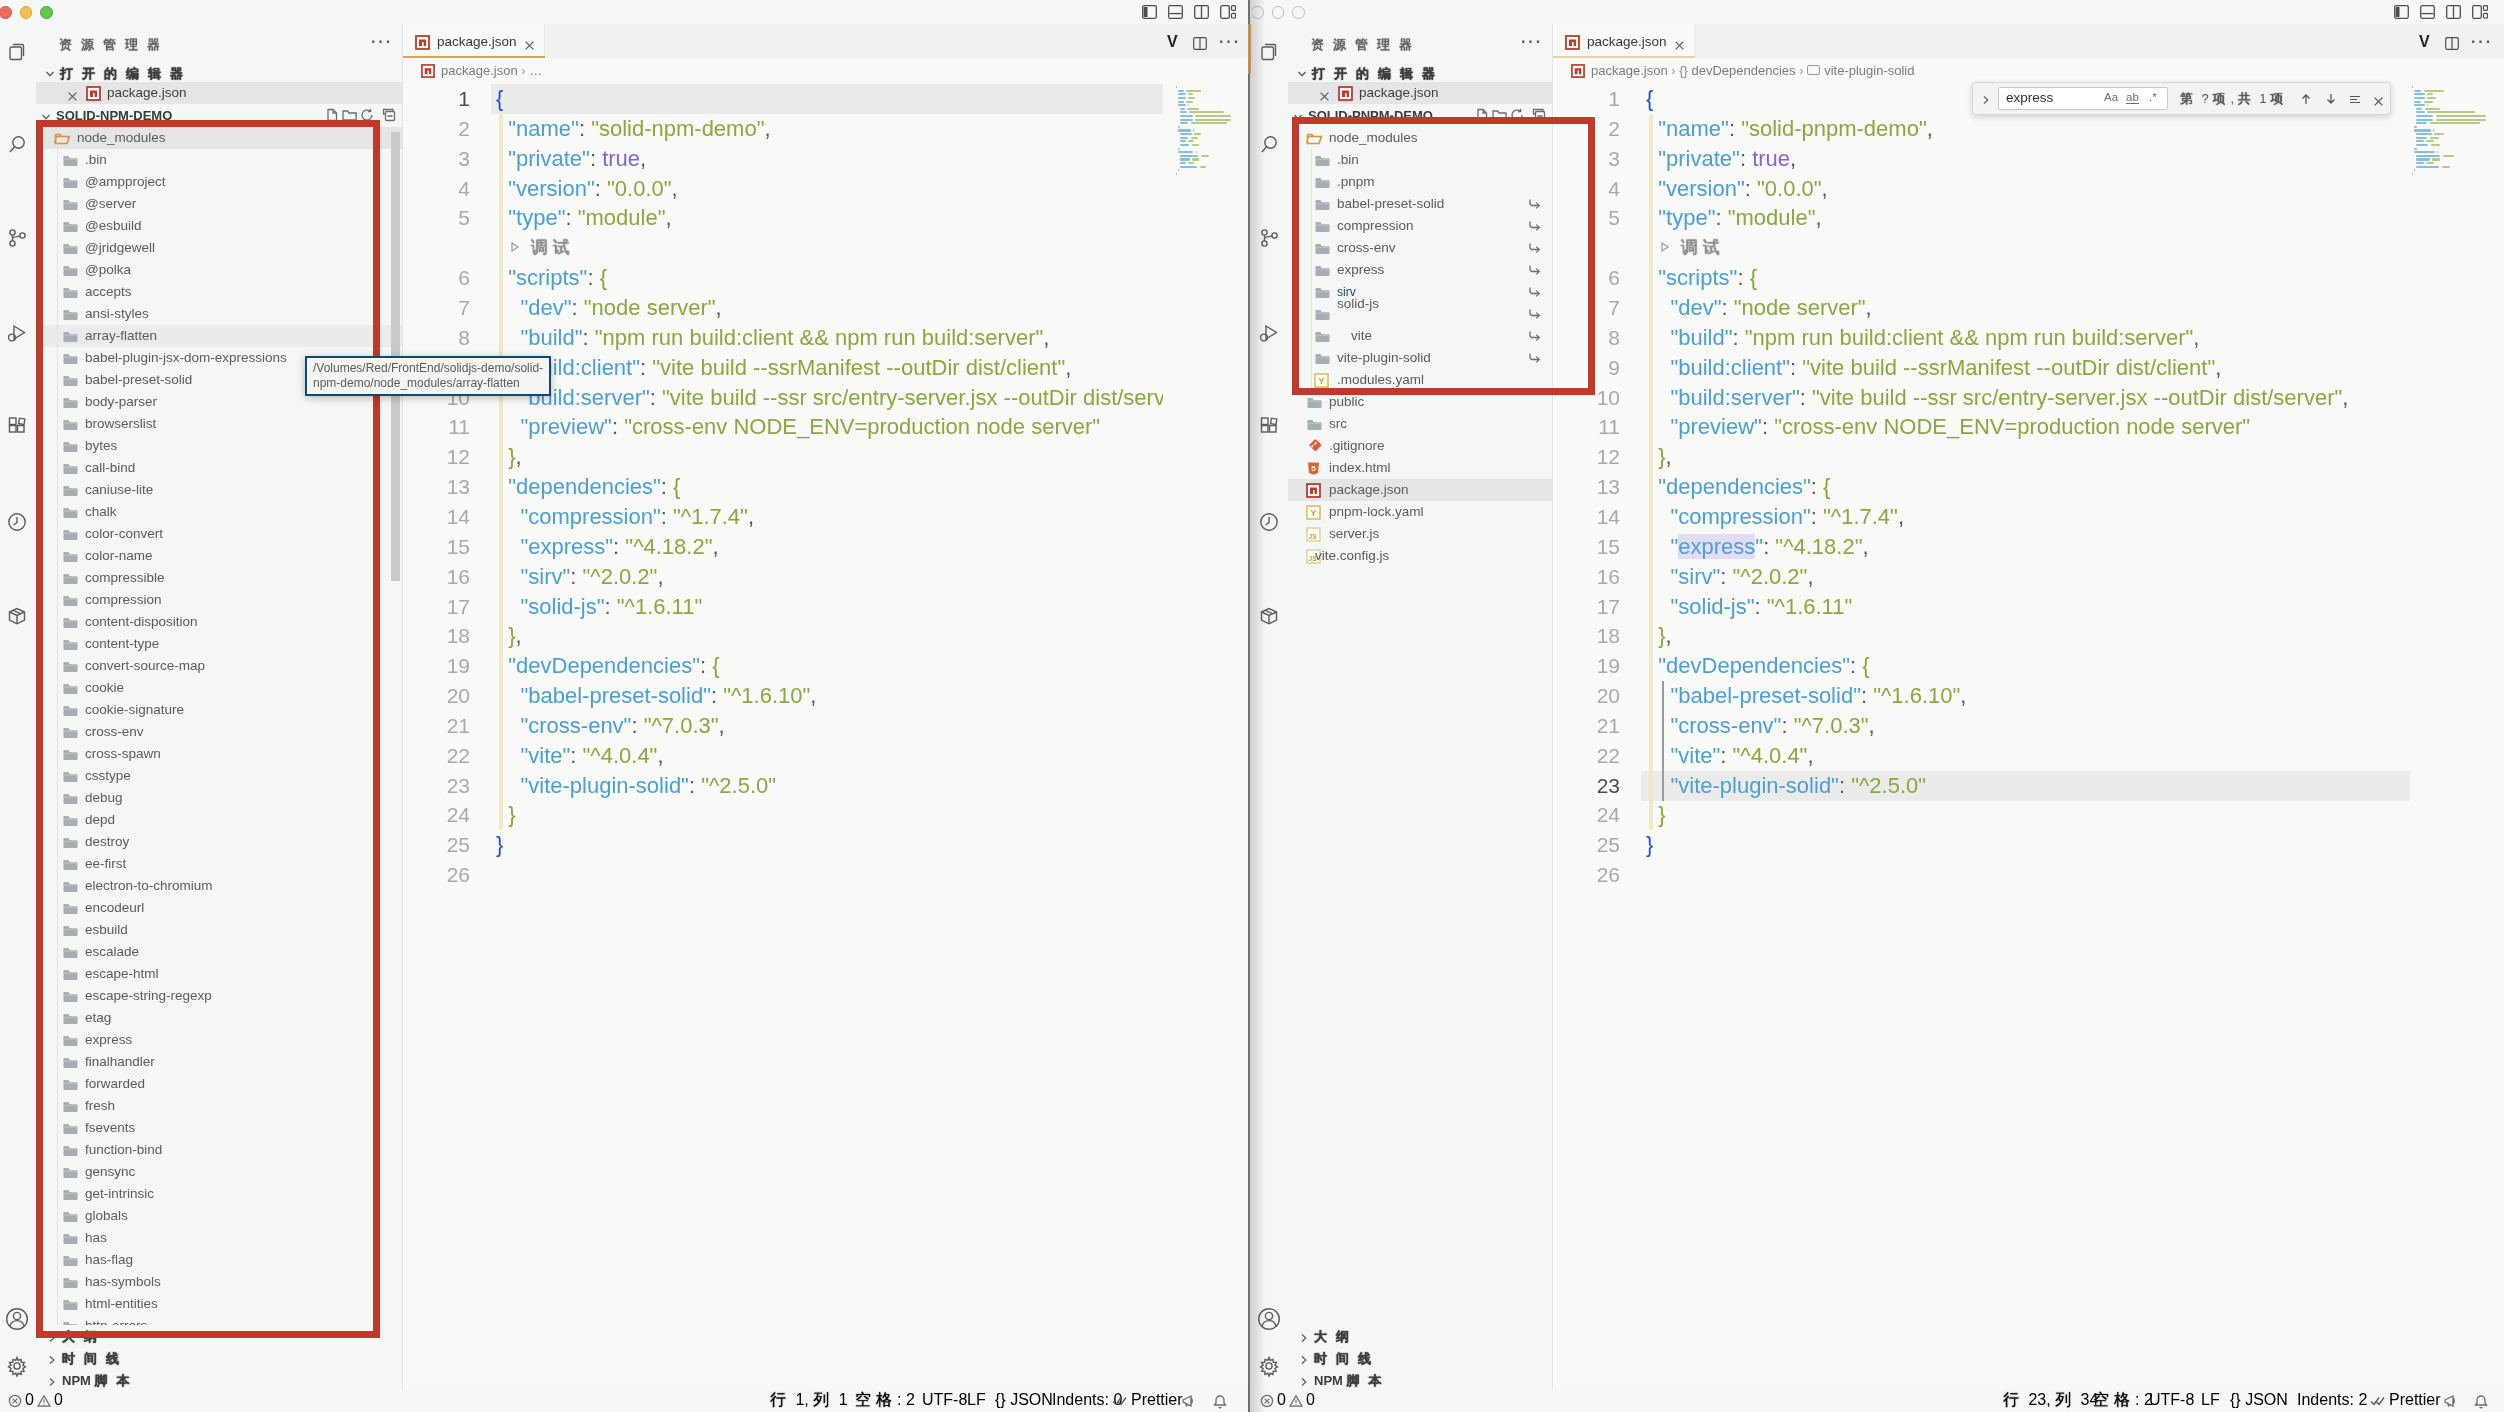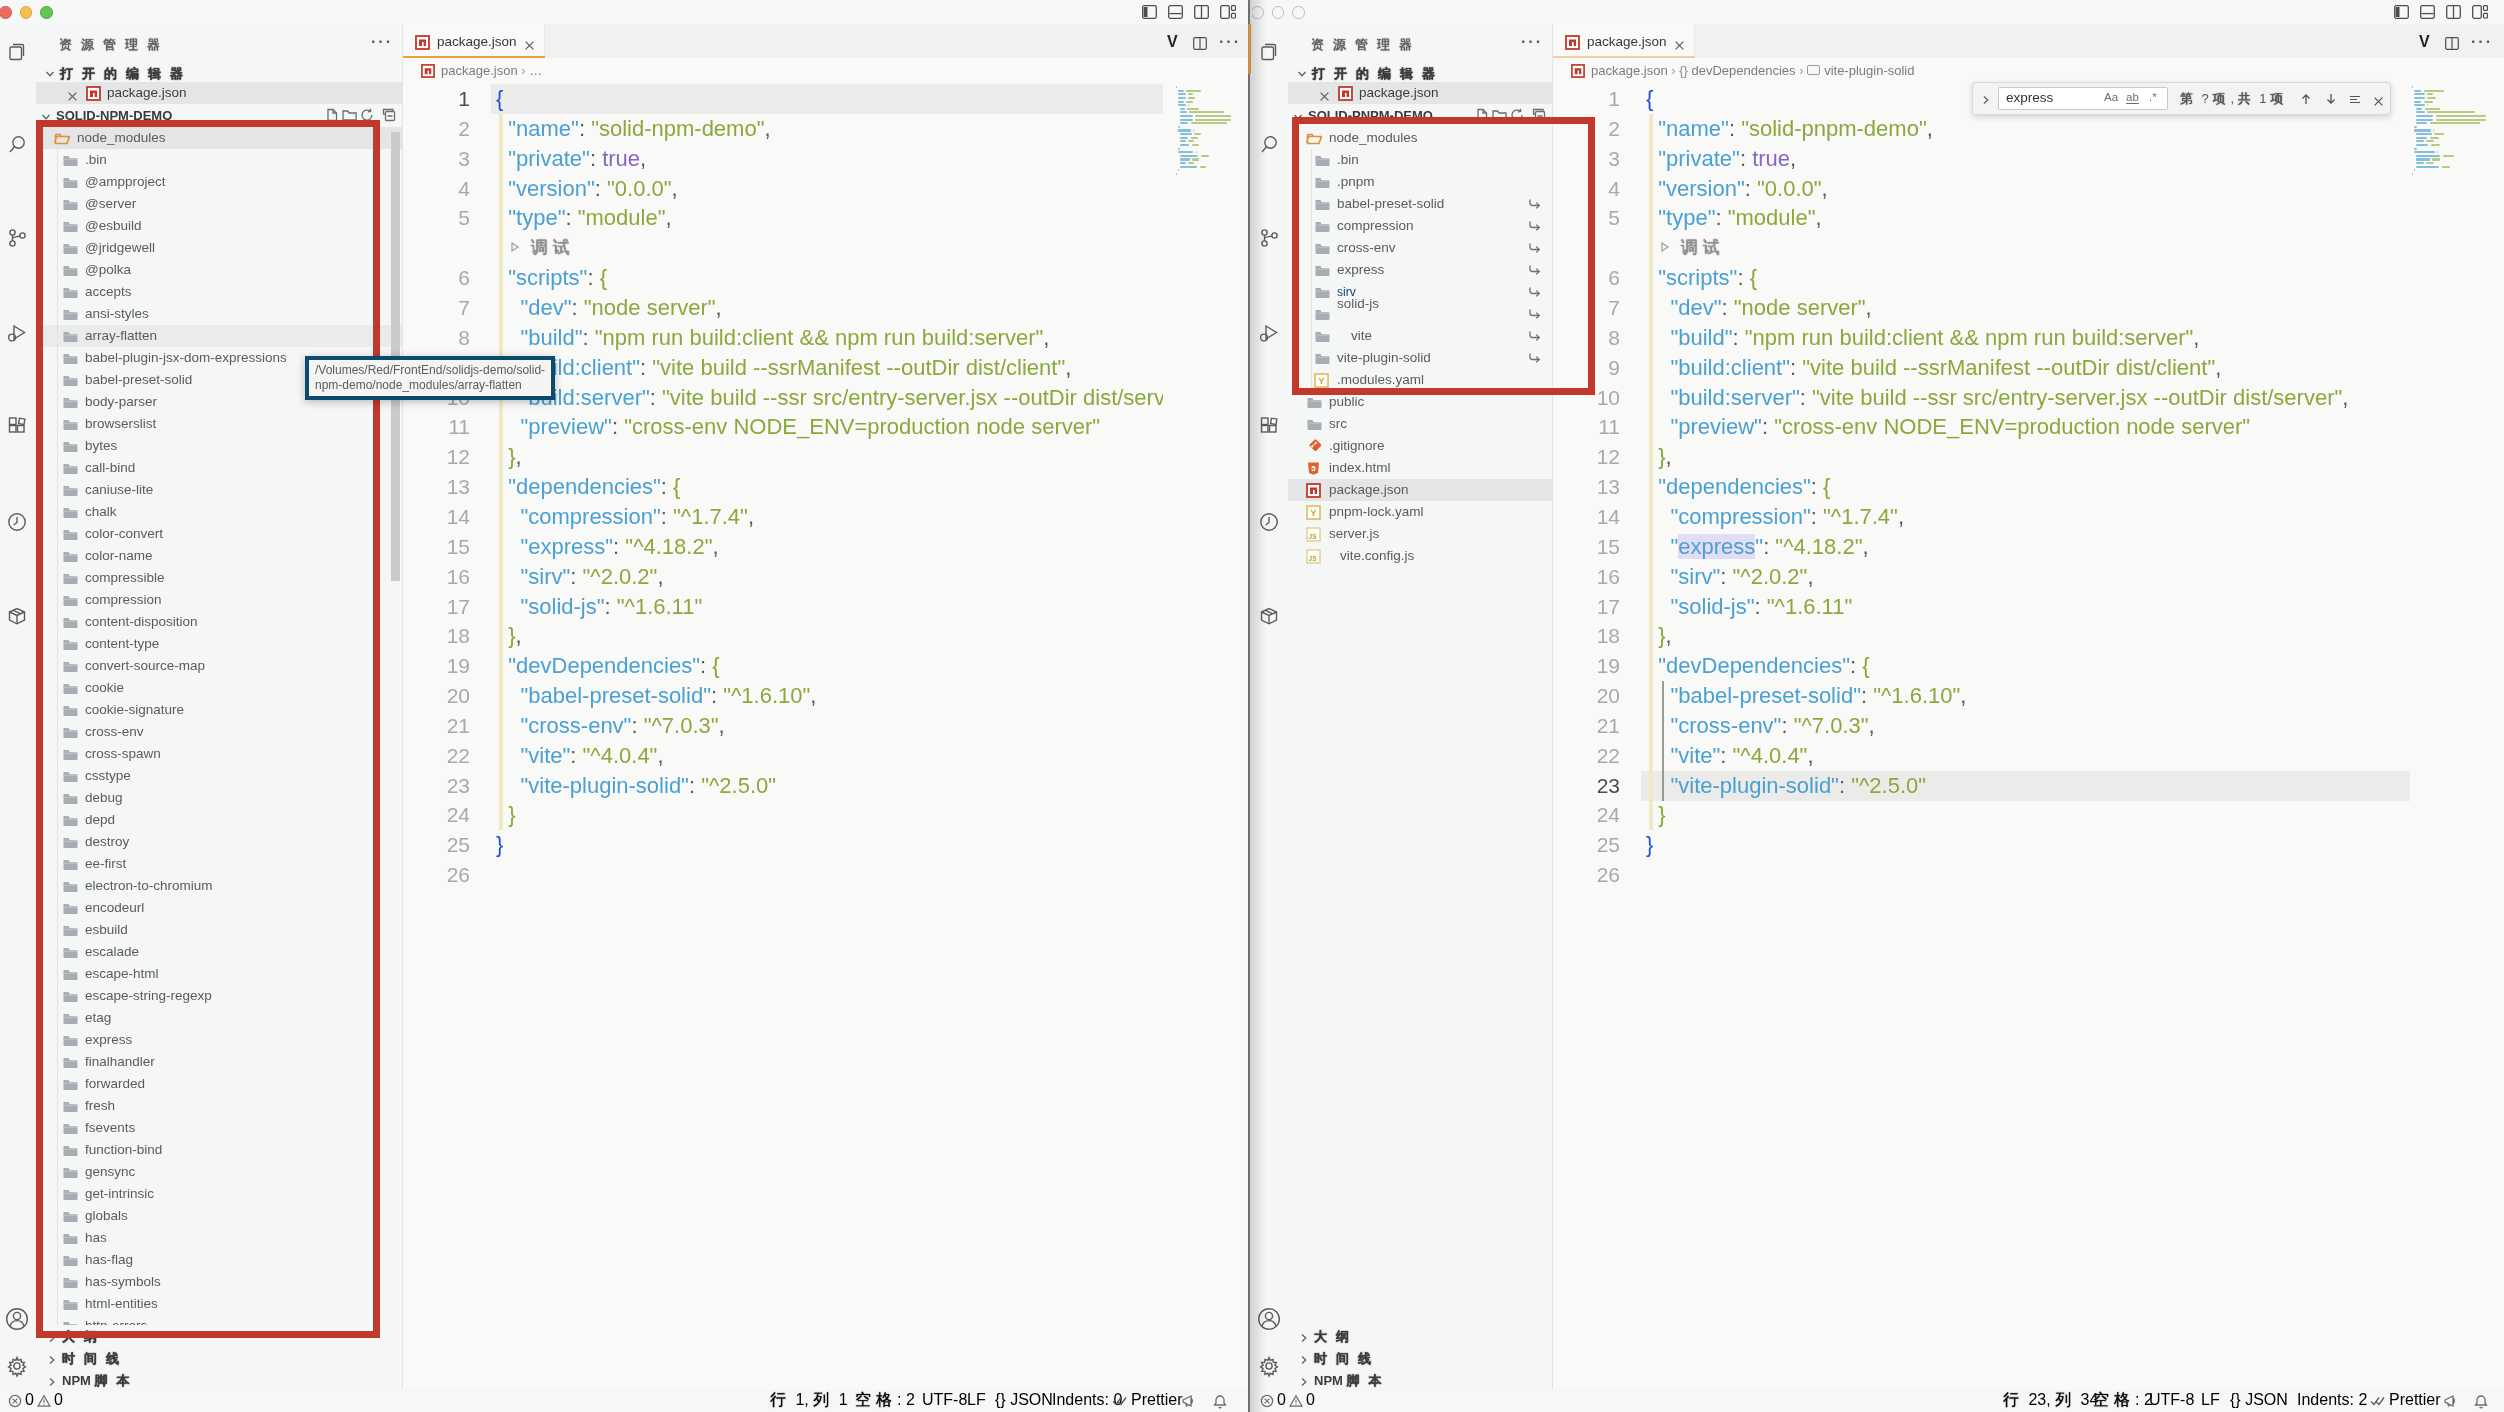--- a/index.html
+++ b/index.html
@@ -23,21 +23,21 @@
 .cl{position:absolute;white-space:pre;font-size:22px;line-height:30px;height:30px;color:#565656}
 .num{position:absolute;font-size:21px;color:#a9a9a9;text-align:right;width:60px;line-height:30px;height:30px}
 .k{color:#4aa0d3}.s{color:#8aa83d}.p{color:#8665c6}.b1{color:#2150cf}.b2{color:#87a634}.pu{color:#5a5a5a}
 .st{position:absolute;white-space:nowrap;top:0;line-height:22px}
 .redbox{position:absolute;border:7px solid #c2382a;z-index:30}
 .icon{position:absolute}
 .dots3{position:absolute;letter-spacing:2px;color:#5d5d5d;font-size:16px;font-weight:700}
 .guide-y{position:absolute;width:4px;background:#efe9c6;z-index:1}
 .guide-g{position:absolute;width:2px;background:#9a9a9a;z-index:1}
 .curline{position:absolute;background:#ebebe9;z-index:0}
-.tooltip{position:absolute;background:#f4f4f3;border:4px solid #0c4a6e;box-shadow:0 2px 8px rgba(0,0,0,.25);
+.tooltip{position:absolute;background:#f4f4f3;border:2px solid #0c4a6e;box-shadow:0 2px 8px rgba(0,0,0,.25);
  font-size:12px;color:#5c5c5c;line-height:15px;padding:3px 6px;z-index:40;white-space:nowrap}
 .mini{position:absolute;z-index:2}
 .mm{position:absolute;height:2.2px;border-radius:1px;z-index:2}
 .cjk{letter-spacing:9px;text-shadow:0 0 1.1px #555,0 0 1.1px #555}
 .cjk2{letter-spacing:5px;text-shadow:0 0 1.1px #555,0 0 1.1px #555}
 </style></head><body>
 <div class="win" style="left:0px">
     <div class="tl" style="left:-1.0px;background:#ed6b60;border:0.5px solid #d35b50"></div>
     <div class="tl" style="left:19.5px;background:#f5bf4f;border:0.5px solid #dfa73a"></div>
     <div class="tl" style="left:40.0px;background:#62c554;border:0.5px solid #4fa73f"></div>
@@ -927,21 +927,21 @@
     <div class="icon" style="left:54px;top:526.5px;"><svg width="15" height="15" viewBox="0 0 15 15" fill="none">
         <rect x="1" y="1" width="13" height="13" fill="#fffef8" stroke="#ddd092" stroke-width="1.4"></rect>
         <text x="10.5" y="12" font-family="Liberation Sans" font-size="6.5" font-weight="700" fill="#b3a23f" text-anchor="end">JS</text>
       </svg></div>
     <div class="lbl" style="left:77px;top:523px;font-size:13.5px;color:#595b5d">server.js</div>
     <div class="row" style="top:545px;left:36px;width:264px"></div>
     <div class="icon" style="left:54px;top:548.5px;"><svg width="15" height="15" viewBox="0 0 15 15" fill="none">
         <rect x="1" y="1" width="13" height="13" fill="#fffef8" stroke="#ddd092" stroke-width="1.4"></rect>
         <text x="10.5" y="12" font-family="Liberation Sans" font-size="6.5" font-weight="700" fill="#b3a23f" text-anchor="end">JS</text>
       </svg></div>
-    <div class="lbl" style="left:88px;top:545px;font-size:13.5px;color:#595b5d">vite.config.js</div>
+    <div class="lbl" style="left:63px;top:545px;font-size:13.5px;color:#595b5d">vite.config.js</div>
     <div class="abs" style="left:59px;top:149px;width:1px;height:241px;background:#e2e2e1"></div>
     <div class="icon" style="left:319px;top:64px;"><svg width="14" height="14" viewBox="0 0 15 15" fill="none">
         <rect x="1" y="1" width="13" height="13" fill="#ffffff" stroke="#c0392b" stroke-width="1.8"></rect>
         <path d="M4 11 V4.5 H11 V11 H8.6 V7 H7 V11 Z" fill="#c0392b"></path>
       </svg></div>
     <div class="crumbs" style="left:339px;top:58px">package.json<span style="color:#9b9b9b"> › </span><span style="color:#8a8a8a">{}</span> devDependencies<span style="color:#9b9b9b"> › </span><span style="display:inline-block;width:13px;height:10px;border:1px solid #999;border-radius:2px;margin-right:4px;position:relative;top:0px"></span>vite-plugin-solid</div>
     <div class="curline" style="left:389px;top:770.6px;width:769px;height:30px"></div>
     <div class="guide-y" style="left:397px;top:113.8px;height:716.6px"></div>
     <div class="guide-g" style="left:410px;top:681.0px;height:119.6px"></div>
     <div class="abs" style="left:407px;top:236.2px;height:26px;line-height:24px;font-size:17px;color:#9a9a9a"><svg width="12" height="12" viewBox="0 0 12 12" fill="none">

